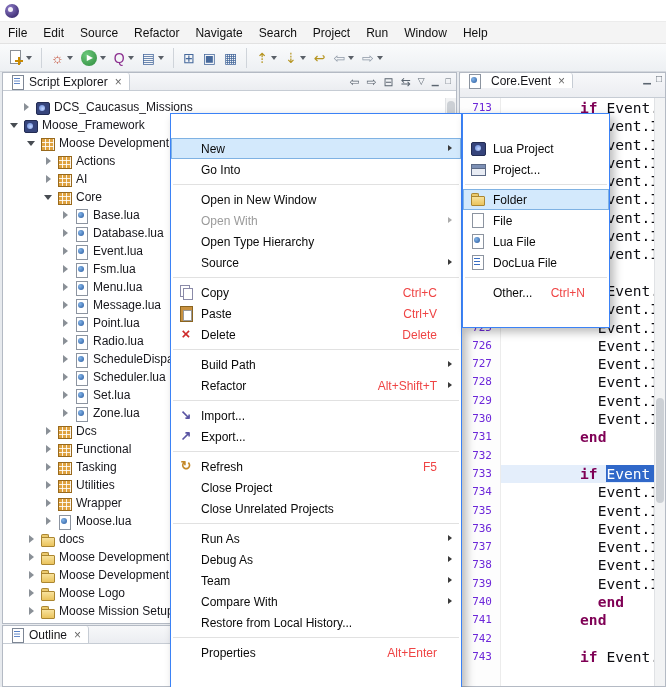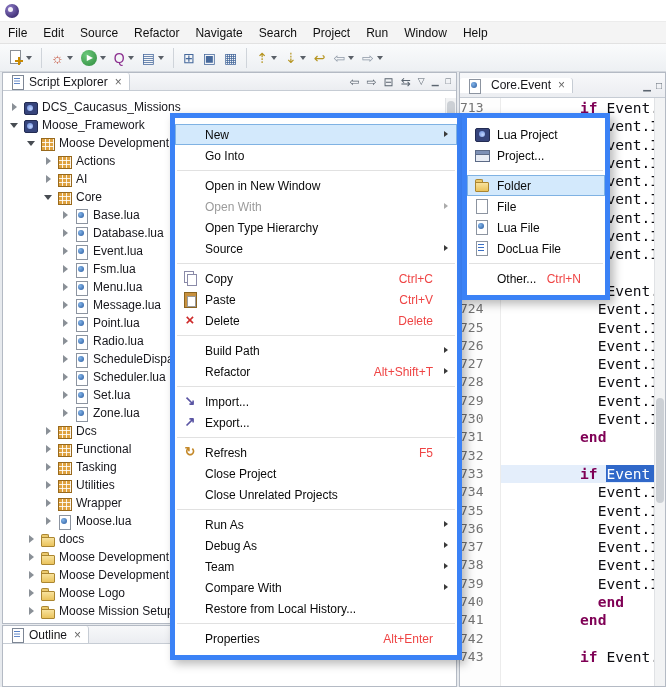--- a/index.html
+++ b/index.html
@@ -66,35 +66,35 @@
 .ic-luaproject::before{content:"";position:absolute;left:1px;top:2px;width:13px;height:12px;border-radius:2px;background:#36447b;border:1px solid #222b52}
 .ic-luaproject::after{content:"";position:absolute;left:5px;top:5px;width:6px;height:6px;border-radius:50%;background:radial-gradient(circle at 62% 62%,#c3d6ff,#5f83d8)}
 .ic-projectwin::before{content:"";position:absolute;left:1px;top:3px;width:13px;height:10px;background:#e8ecf4;border:1px solid #5c6a86}
 .ic-projectwin::after{content:"";position:absolute;left:1px;top:3px;width:13px;height:3px;background:#7d90b5;border:1px solid #5c6a86}
 
 
 .vscroll{position:absolute;top:25px;right:0;bottom:0;width:11px;background:#f2f3f4;border-left:1px solid #e0e2e5}
 .vscroll .thumb{position:absolute;left:1px;right:1px;border-radius:4px;background:#ccd0d5}
 
 
-.editor-tabbar{position:absolute;left:0;top:0;right:0;height:25px;background:linear-gradient(#f7f8fa,#ebedf1);border-bottom:1px solid #c6ccd4;display:flex;align-items:center}
+.editor-tabbar{position:absolute;left:0;top:0;right:0;height:25px;background:linear-gradient(#f7f8fa,#ebedf1);border-bottom:1px solid #c6ccd4;display:flex;align-items:flex-start}
 .editor-tab{display:flex;align-items:center;gap:5px;padding:0 7px;background:#fff;border-right:1px solid #c6ccd4;border-radius:3px 3px 0 0}
 .tab-tools{margin-left:auto;display:flex;align-items:center;gap:5px;padding-right:3px;color:#5b6570;font-size:10px}
 .editor-body{position:absolute;left:0;top:25px;right:0;bottom:0;background:#fff;display:flex}
-.gutter{width:41px;flex:none;text-align:left;padding:1px 8px 0 0;font-family:"DejaVu Sans Mono",monospace;font-size:13px;line-height:18.3px;color:#737373;background:#fdfdfd;border-right:1px solid #ececec}
+.gutter{width:41px;flex:none;text-align:right;padding:1px 8px 0 0;font-family:"DejaVu Sans Mono",monospace;font-size:11px;line-height:18.3px;color:#6d28d9;background:#fdfdfd;border-right:1px solid #ececec}
 .gline{height:18.3px}
 .code{flex:1;overflow:hidden;padding-top:1px;font-family:"DejaVu Sans Mono",monospace;font-size:14.6px;line-height:18.3px;white-space:pre;color:#0d0d12}
 .cline{height:18.3px}
 .cline.cur{background:#e4eefb}
 .kw{color:#7f0055;font-weight:bold}
 .sel{background:#3068c9;color:#fff;padding-right:42px}
 .editor-scroll{top:25px}
 
 
-.cmenu{position:absolute;background:#fff;border:5px solid #3b82f6;box-shadow:4px 4px 9px rgba(0,0,0,.28);padding:6px 0;z-index:50}
+.cmenu{position:absolute;background:#fff;border:1px solid #3b82f6;box-shadow:4px 4px 9px rgba(0,0,0,.28);padding:24px 0;z-index:50}
 .ctx{left:170px;top:113px;width:292px}
 .sub{left:462px;top:113px;width:148px;z-index:55}
 .citem{position:relative;height:21px;display:flex;align-items:center;padding:0 24px 0 30px;color:#0a0a0a}
 .citem .lab{white-space:nowrap}
 .citem .sc{margin-left:auto;white-space:nowrap;color:#ef4444}
 .citem.hl{background:#d3e9fc;box-shadow:inset 0 0 0 1px #7fb2e3}
 .citem.dis{color:#9b9b9b}
 .citem .arrow{position:absolute;right:9px;top:7px;border-left:4px solid #3a3a3a;border-top:3.5px solid transparent;border-bottom:3.5px solid transparent}
 .citem.dis .arrow{border-left-color:#ababab}
 .cic{position:absolute;left:7px;top:2px;width:16px;height:16px}
@@ -197,21 +197,21 @@
           <span class="tool">⇦</span>
           <span class="tool">⇨</span>
           <span class="tool">⊟</span>
           <span class="tool">⇆</span>
           <span class="tool small">▽</span>
           <span class="tool small">▁</span>
           <span class="tool small">□</span>
         </div>
       </div>
       <div class="tree" id="tree">
-          <div class="trow" style="padding-left: 6px;">
+          <div class="trow" style="padding-left: 18px;">
             <span class="tw col"></span>
             <span class="tico ic-prj"></span>
             <span class="tlabel">DCS_Caucasus_Missions</span>
           </div>
           <div class="trow" style="padding-left: 6px;">
             <span class="tw exp"></span>
             <span class="tico ic-prj"></span>
             <span class="tlabel">Moose_Framework</span>
           </div>
           <div class="trow" style="padding-left: 23px;">

